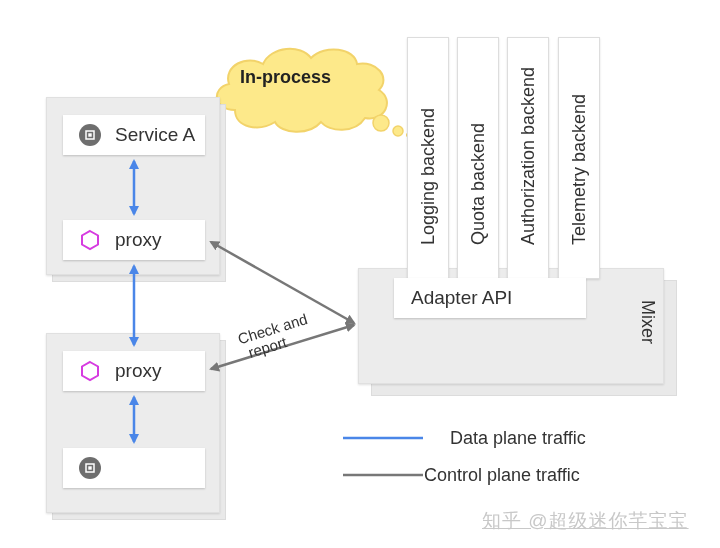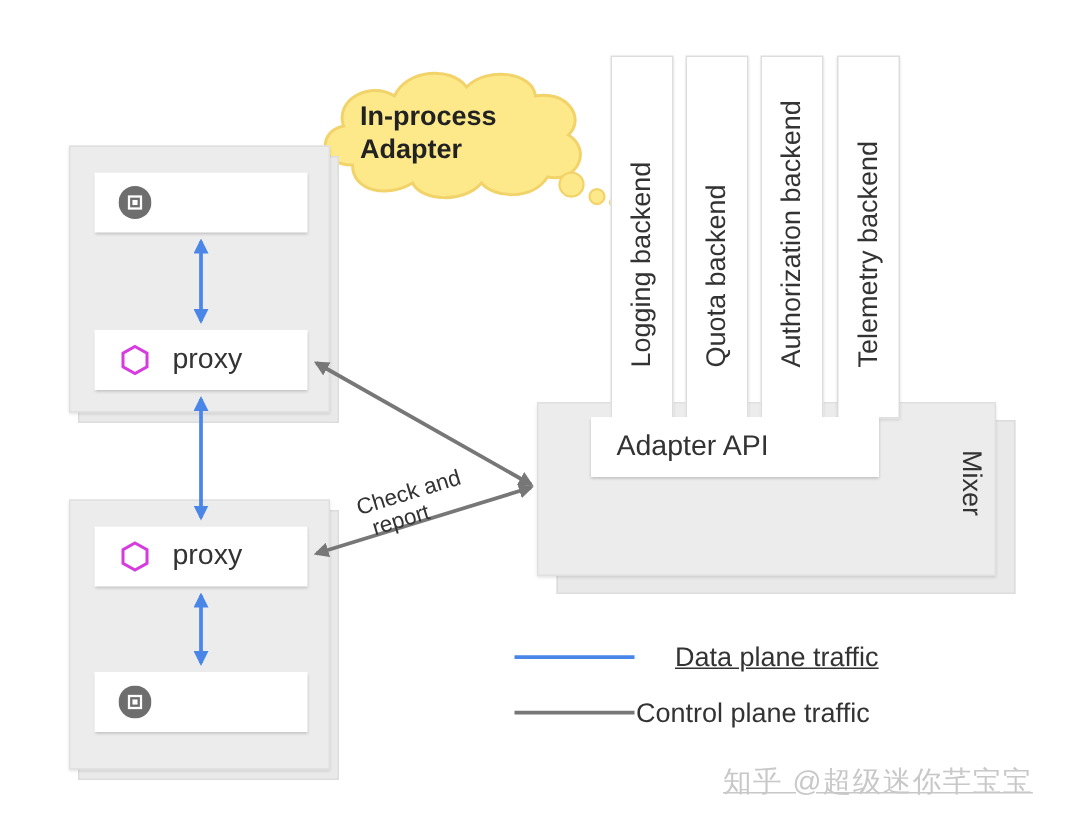--- a/index.html
+++ b/index.html
@@ -18,33 +18,33 @@
 <body>
 
 <svg class="abs" style="left:205px;top:40px" width="215" height="100" viewBox="0 0 215 100">
   <path d="M30,70 C8,70 6,48 24,44 C18,26 42,14 58,24 C66,6 96,4 106,18 C120,4 150,8 152,24 C172,20 186,38 174,50 C190,60 180,82 160,78 C150,94 124,92 116,82 C104,96 76,94 70,82 C54,92 30,88 30,70 Z" fill="#fde98a" stroke="#f2d36a" stroke-width="2"></path>
   <circle cx="176" cy="83" r="8" fill="#fde98a" stroke="#f2d36a" stroke-width="1.5"></circle>
   <circle cx="193" cy="91" r="5" fill="#fde98a" stroke="#f2d36a" stroke-width="1.5"></circle>
   <circle cx="204" cy="95" r="2.5" fill="#fde98a" stroke="#f2d36a" stroke-width="1"></circle>
 </svg>
 <div class="abs" style="left:240px;top:66px;font-size:18px;font-weight:bold;color:#222;line-height:22px;">
   <div>In-process</div>
-  <div>Adapter</div>
 </div>
 
 <div class="abs panel-back" style="left:52px;top:104px;width:172px;height:176px;"></div>
 <div class="abs panel" style="left:46px;top:97px;width:172px;height:176px;"></div>
 <div class="abs card" style="left:63px;top:115px;width:142px;height:40px;">
   <span class="ico">
     <svg width="22" height="22" viewBox="0 0 22 22">
         <circle cx="11" cy="11" r="11" fill="#6e6e6e"></circle>
         <rect x="7" y="7" width="8" height="8" fill="none" stroke="#fff" stroke-width="1.5"></rect>
         <rect x="9.3" y="9.3" width="3.4" height="3.4" fill="#fff"></rect>
       </svg>
   </span>
+  <span>Service A</span>
 </div>
 <div class="abs card" style="left:63px;top:220px;width:142px;height:40px;">
   <span class="ico">
     <svg width="22" height="22" viewBox="0 0 22 22">
         <polygon points="11,2 19,6.5 19,15.5 11,20 3,15.5 3,6.5" fill="none" stroke="#d63be0" stroke-width="2"></polygon>
       </svg>
   </span>
   <span>proxy</span>
 </div>
 
@@ -107,16 +107,16 @@
   <line x1="211" y1="369" x2="354" y2="325" stroke="#777" stroke-width="2.5" marker-start="url(#ag)" marker-end="url(#ag)"></line>
   <line x1="343" y1="438" x2="423" y2="438" stroke="#4a86e8" stroke-width="2.5"></line>
   <line x1="343" y1="475" x2="423" y2="475" stroke="#777" stroke-width="2.5"></line>
 </svg>
 
 <div class="abs" style="left:236px;top:332px;font-size:15px;color:#333;line-height:16px;transform:rotate(-17deg);transform-origin:0 0;">
   <div>Check and</div>
   <div style="padding-left:6px;">report</div>
 </div>
 
-<div class="abs legend-text" style="left:450px;top:428px;text-decoration:underline;">Data plane traffic</div>
+<div class="abs legend-text" style="left:450px;top:428px;">Data plane traffic</div>
 <div class="abs legend-text" style="left:424px;top:465px;">Control plane traffic</div>
 
 <div class="abs watermark" style="left:482px;top:508px;">知乎 @超级迷你芊宝宝</div>
 
 </body></html>

